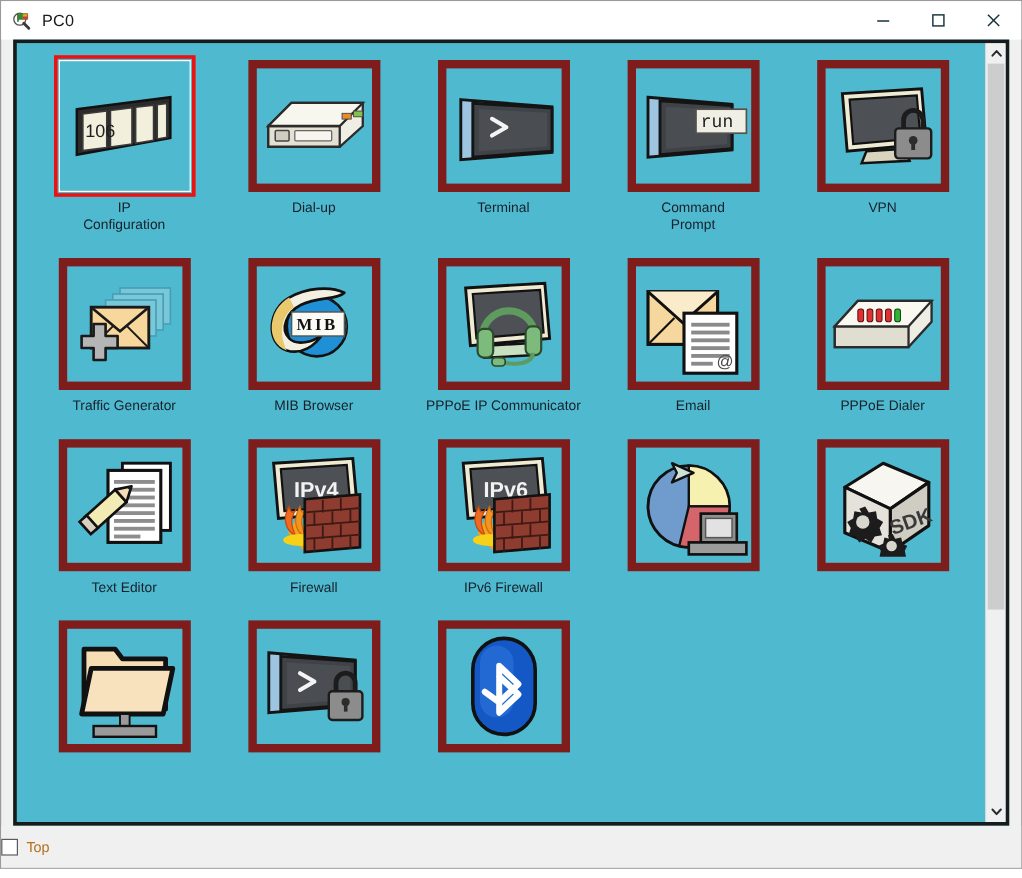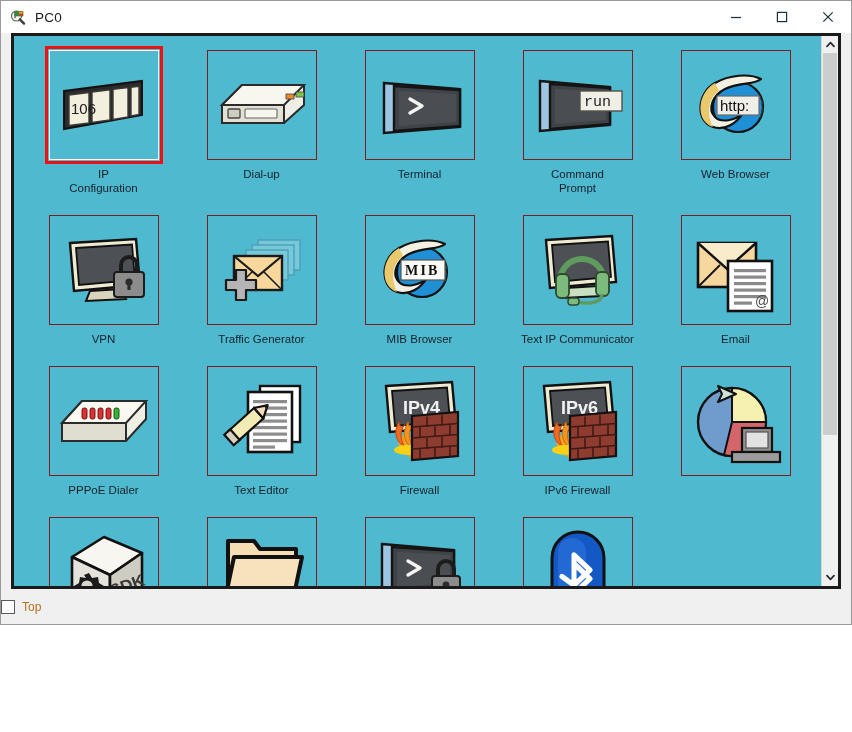--- a/index.html
+++ b/index.html
@@ -6,21 +6,21 @@
   html, body {
     margin: 0; padding: 0;
     width: 852px; height: 732px;
     background: #ffffff;
     font-family: "Liberation Sans", sans-serif;
     overflow: hidden;
   }
 
   #window {
     position: relative;
-    width: 852px; height: 625px;
+    width: 852px; height: 724px;
     background: #f0f0f0;
     border: 1px solid #9a9a9a;
     display: flex;
     flex-direction: column;
   }
 
   
   #titlebar {
     height: 32px;
     background: #ffffff;
@@ -117,21 +117,21 @@
   }
   .cell {
     width: 158px;
     display: flex;
     flex-direction: column;
     align-items: center;
     cursor: default;
   }
   .tile {
     width: 110px; height: 110px;
-    border: 1px solid #7f1d1d;
+    border: 7px solid #7f1d1d;
     display: flex;
     align-items: center;
     justify-content: center;
     position: relative;
     background: transparent;
   }
   .cell.selected .tile {
     border: 1px solid #ffffff;
     outline: 3px solid #ee1111;
     outline-offset: 1px;
@@ -292,33 +292,20 @@
                 <path d="M20 15 L80 19 L80 55 L20 60 Z" fill="#3f4347" stroke="#141414" stroke-width="2.4"></path>
                 <path d="M25 20 L76 23 L76 51 L25 55 Z" fill="#4a4e52"></path>
                 <rect x="50" y="22" width="42" height="20" fill="#f0efe6" stroke="#55524a" stroke-width="1.4"></rect>
                 <text x="54" y="37" font-family="'Liberation Mono',monospace" font-size="15" fill="#1d1d1d">run</text>
               </svg>
             </div>
             <div class="caption" style="white-space: pre-line;">Command
 Prompt</div>
           </div>
 
-          <div class="cell">
-            <div class="tile">
-              <svg width="90" height="80" viewBox="0 0 90 80">
-                <circle cx="47" cy="42" r="25" fill="#1f8fd6" stroke="#111" stroke-width="2.2"></circle>
-                <path d="M47 17 a25 25 0 0 1 19 41 a25 25 0 0 0 -40 -32 z" fill="#8fc98c" opacity="0.95"></path>
-                <path d="M24 18 C6 28 4 56 22 62 C34 66 46 58 52 48 C44 56 30 58 24 52 C16 44 22 30 34 24 C48 17 64 20 70 14 C58 8 38 10 24 18 Z" fill="#f3f0e2" stroke="#111" stroke-width="2.2" stroke-linejoin="round"></path>
-                <path d="M24 18 C6 28 4 56 22 62 C16 50 16 34 28 26 Z" fill="#e9c96c"></path>
-                <rect x="26" y="31" width="42" height="19" fill="#efeee7" stroke="#6a6a6a" stroke-width="1.2"></rect>
-                <text x="29" y="46" font-family="'Liberation Sans',sans-serif" font-size="15" fill="#111">http:</text>
-              </svg>
-            </div>
-            <div class="caption" style="white-space: pre-line;">Web Browser</div>
-          </div>
 
 
           <div class="cell">
             <div class="tile">
               <svg width="96" height="78" viewBox="0 0 96 78">
                 <path d="M14 12 L80 8 L84 54 L18 60 Z" fill="#efead2" stroke="#111" stroke-width="2.4"></path>
                 <path d="M20 17 L76 13.5 L79 49 L23 54 Z" fill="#4d5155" stroke="#111" stroke-width="1.8"></path>
                 <path d="M34 60 L66 58 L70 68 L30 70 Z" fill="#d9d4bd" stroke="#111" stroke-width="2"></path>
                 <rect x="58" y="41" width="30" height="25" rx="3" fill="#8c8c8c" stroke="#1c1c1c" stroke-width="2"></rect>
                 <path d="M65 41 v-7 a8 8 0 0 1 16 0 v7" fill="none" stroke="#1c1c1c" stroke-width="4"></path>
@@ -366,21 +353,21 @@
                 <path d="M16 10 L82 6 L86 52 L20 58 Z" fill="#efead2" stroke="#111" stroke-width="2.4"></path>
                 <path d="M22 15 L78 11.5 L81 47 L25 52 Z" fill="#4d5155" stroke="#111" stroke-width="1.8"></path>
                 <path d="M36 58 L68 56 L72 66 L32 68 Z" fill="#c9e0c0" stroke="#111" stroke-width="2"></path>
                 <path d="M30 52 A22 22 0 0 1 74 50" fill="none" stroke="#5f9b5f" stroke-width="6" stroke-linecap="round"></path>
                 <rect x="26" y="44" width="13" height="24" rx="5" fill="#7dbb7d" stroke="#2c4a2c" stroke-width="1.8"></rect>
                 <rect x="66" y="42" width="13" height="24" rx="5" fill="#7dbb7d" stroke="#2c4a2c" stroke-width="1.8"></rect>
                 <path d="M72 64 C72 74 56 74 48 72" fill="none" stroke="#5f9b5f" stroke-width="3.4"></path>
                 <rect x="38" y="68" width="11" height="7" rx="3" fill="#7dbb7d" stroke="#2c4a2c" stroke-width="1.4"></rect>
               </svg>
             </div>
-            <div class="caption" style="white-space: pre-line;">Text IP Communicator</div>
+            <div class="caption" style="white-space: pre-line;">PPPoE IP Communicator</div>
           </div>
 
           <div class="cell">
             <div class="tile">
               <svg width="96" height="86" viewBox="0 0 96 86">
                 <rect x="10" y="16" width="58" height="44" fill="#f6d79d" stroke="#111" stroke-width="2.6"></rect>
                 <path d="M10 16 L39 42 L68 16" fill="#faeccb" stroke="#111" stroke-width="2.4"></path>
                 <path d="M10 60 L32 38 M68 60 L46 38" fill="none" stroke="#111" stroke-width="1.8"></path>
                 <rect x="40" y="34" width="44" height="50" fill="#ffffff" stroke="#111" stroke-width="2.6"></rect>
                 <g fill="#8a8a8a">

